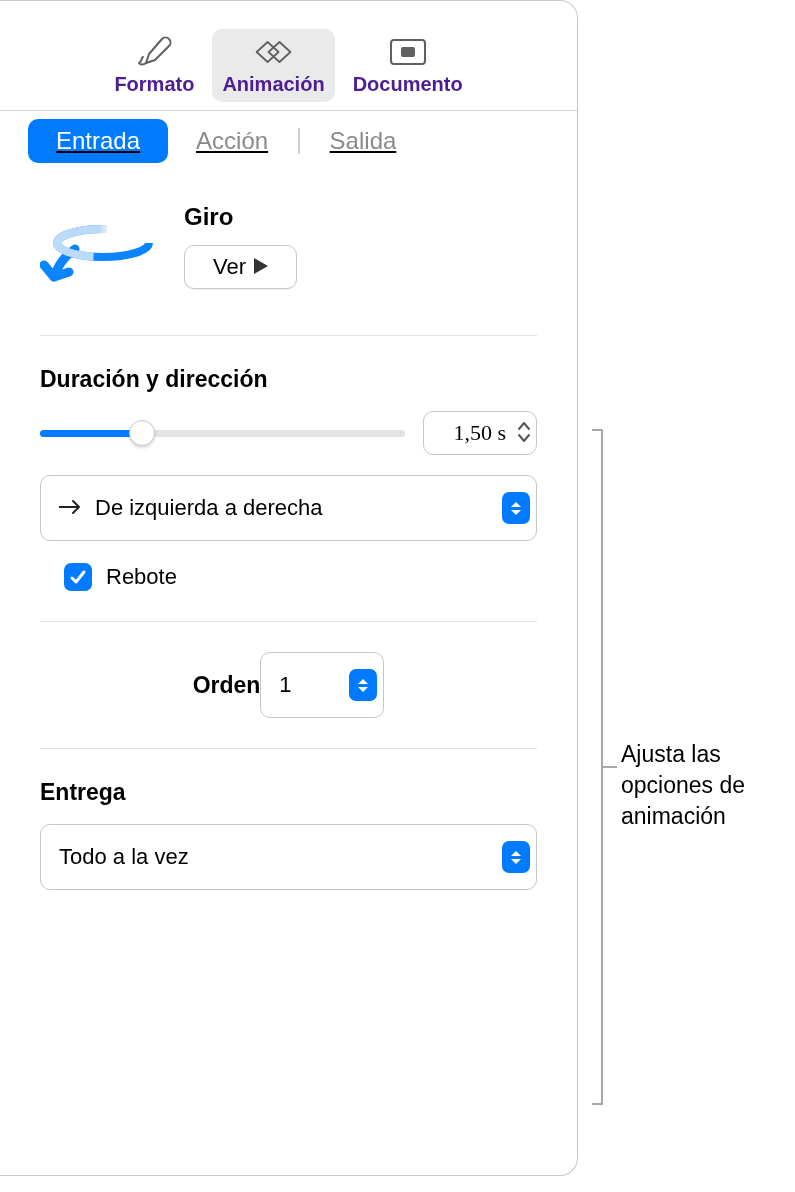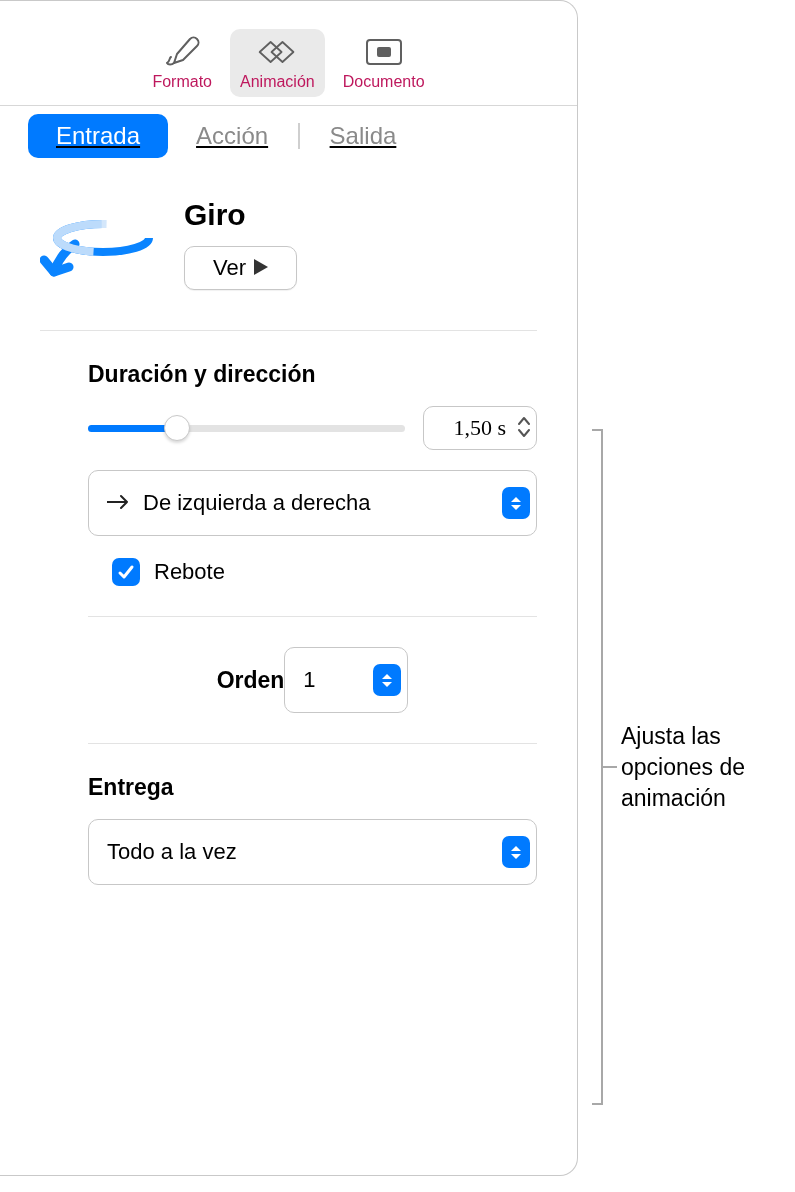--- a/index.html
+++ b/index.html
@@ -48,21 +48,21 @@
   }
   .tool-btn.active { background: #eaeaea; }
   .tool-icon {
     width: 42px;
     height: 34px;
     display: flex;
     align-items: center;
     justify-content: center;
     color: #555;
   }
-  .tool-label { font-size: 16px; color: #be185d; }
+  .tool-label { font-size: 20px; color: #4c1d95; font-weight: bold; }
 
   
   .subtabs {
     display: flex;
     align-items: center;
     padding: 8px 10px 0 28px;
     gap: 0;
     font-size: 24px;
     text-decoration: underline;
   }
@@ -92,39 +92,38 @@
     gap: 24px;
     border-bottom: 1.5px solid #e3e3e3;
     padding-bottom: 36px;
   }
   .spin-icon {
     width: 120px; height: 90px;
     flex: 0 0 120px;
     margin-top: 6px;
   }
   .effect-right { flex: 1; }
-  .effect-title { font-size: 30px; font-weight: 700; margin-bottom: 14px; }
+  .effect-title { font-size: 24px; font-weight: 700; margin-bottom: 14px; }
   .btn-row { display: flex; gap: 20px; }
   .mac-button {
     background: #fff;
     border: 1.5px solid #c7c7c7;
     border-radius: 10px;
     box-shadow: 0 1px 1px rgba(0,0,0,.06);
     font-size: 22px;
     padding: 8px 28px;
     display: inline-flex;
     align-items: center;
     gap: 8px;
     color: #000;
   }
 
   .section {
     padding: 30px 0;
     border-bottom: 1.5px solid #e3e3e3;
-    margin-left: 48px;
   }
   .section:last-child { border-bottom: none; }
   .section-title {
     font-size: 23px;
     font-weight: 700;
     margin-bottom: 18px;
   }
 
   .dur-row {
     display: flex;
@@ -267,21 +266,21 @@
     position: absolute;
     left: 22px;
     top: 337px;
     width: 14px;
     height: 2px;
     background: #a8a8a8;
   }
   .callout-text {
     position: absolute;
     left: 40px;
-    top: 292px;
+    top: 310px;
     font-size: 23px;
     line-height: 1.35;
     color: #000;
     width: 170px;
   }
 </style>
 </head>
 <body>
 
 <div class="panel">

